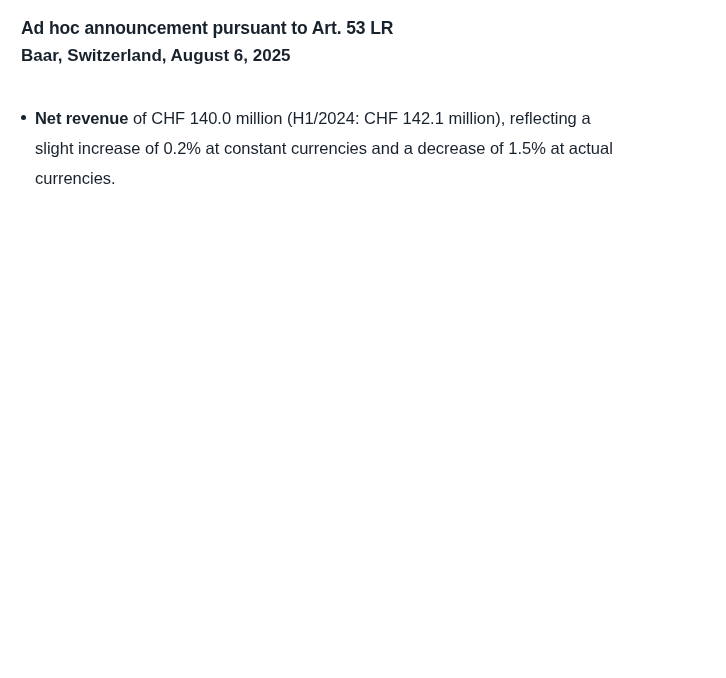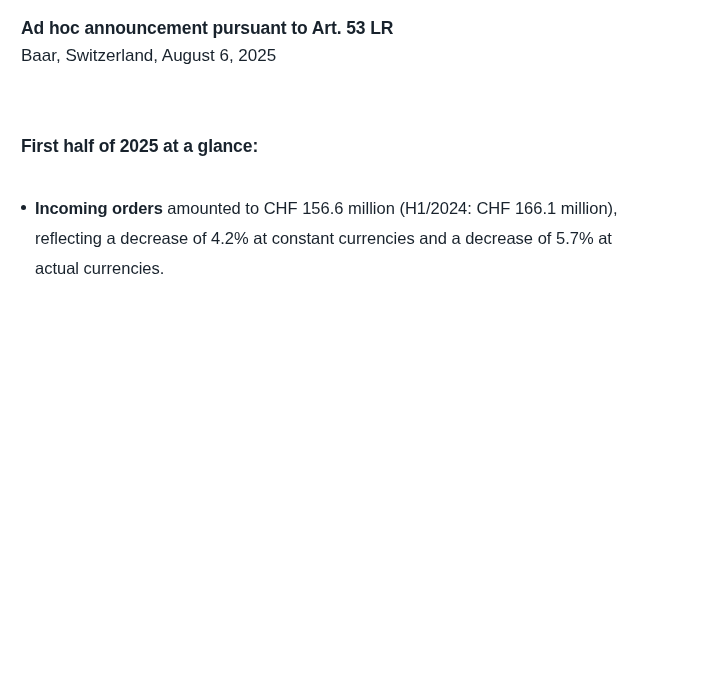--- a/index.html
+++ b/index.html
@@ -26,21 +26,21 @@
     font-size: 17.5px;
     font-weight: bold;
     line-height: 28px;
     letter-spacing: -0.1px;
     color: #18222c;
     margin: 0;
   }
 
   .dateline {
     font-size: 17px;
-    font-weight: normal;
+    font-weight: bold;
     line-height: 28px;
     color: #18222c;
     margin: 0;
   }
 
   .section-heading {
     font-size: 17.5px;
     font-weight: bold;
     line-height: 28px;
     letter-spacing: -0.1px;
@@ -91,27 +91,26 @@
 </style>
 </head>
 <body>
 
 <div class="page">
 
   <h1 class="headline">Ad hoc announcement pursuant to Art. 53 LR</h1>
 
   <p class="dateline">Baar, Switzerland, August 6, 2025</p>
 
-  <h2 class="section-heading">First half of 2025 at a glance:</h2>
 
   <ul class="bullet-list">
 
-
     <li class="bullet-item">
       <span class="bullet-marker"></span>
-      <span class="bullet-text"><span class="lead">Incoming orders</span><span> amounted to CHF 156.6 million (H1/2024: CHF 166.1 million), reflecting a decrease of 4.2% at constant currencies and a decrease of 5.7% at actual currencies.</span></span>
+      <span class="bullet-text"><span class="lead">Net revenue</span><span> of CHF 140.0 million (H1/2024: CHF 142.1 million), reflecting a slight increase of 0.2% at constant currencies and a decrease of 1.5% at actual currencies.</span></span>
     </li>
+
 
 
 
 
   </ul>
 </div>
 
 </body></html>

